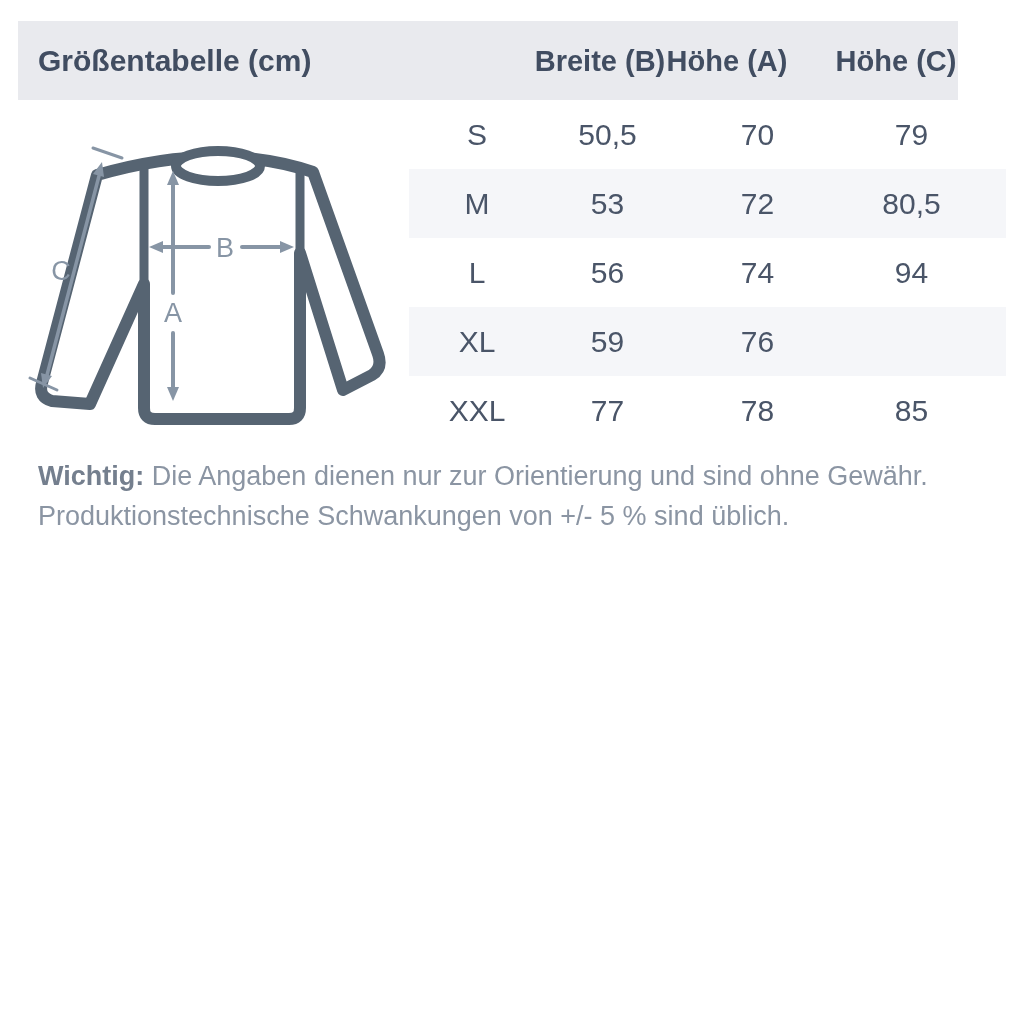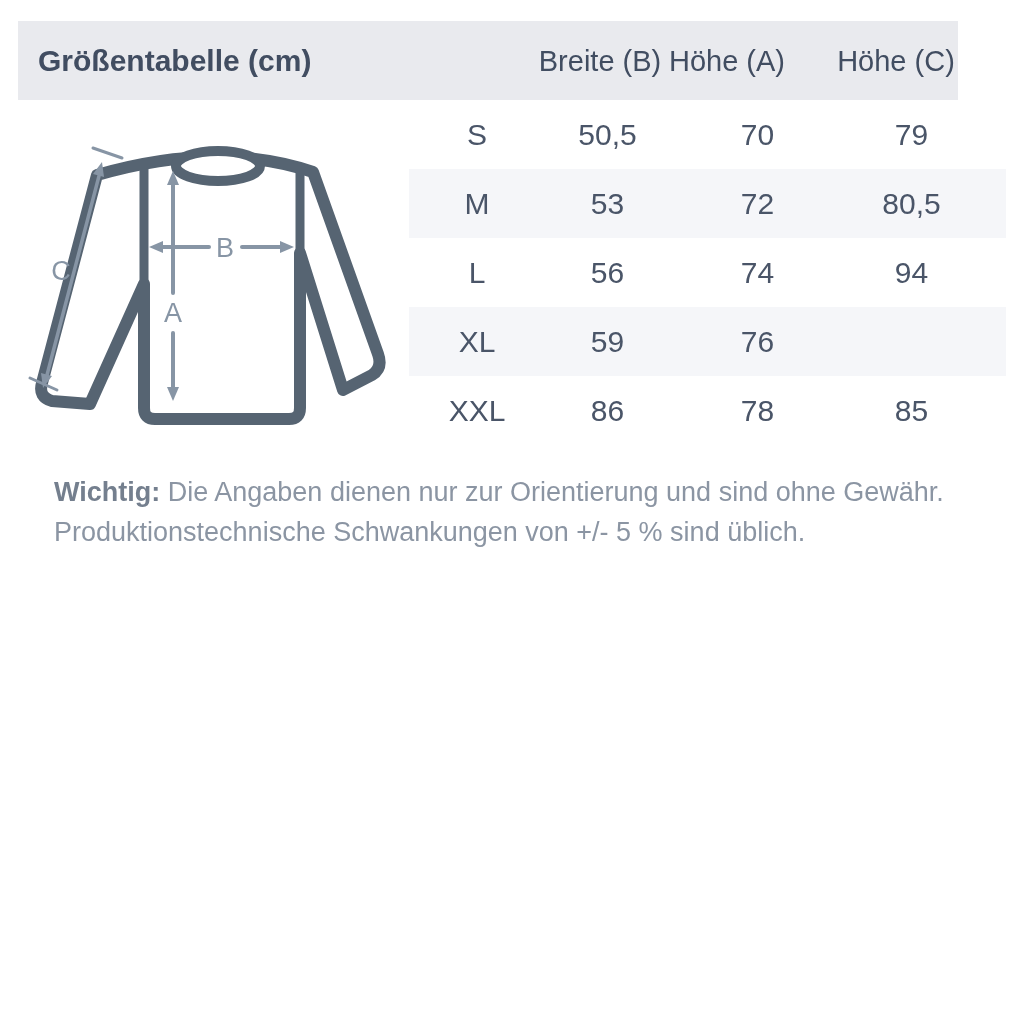--- a/index.html
+++ b/index.html
@@ -14,21 +14,21 @@
   .header-bar{
     position:absolute;left:18px;top:21px;width:940px;height:79px;
     background:#e9eaee;
   }
   .header-title{
     position:absolute;left:20px;top:50%;transform:translateY(-50%);
     font-size:30px;font-weight:bold;color:#414d61;white-space:nowrap;
   }
   .col-label{
     position:absolute;top:50%;transform:translate(-50%,-50%);
-    font-size:29px;font-weight:normal;color:#414d61;white-space:nowrap;
+    font-size:29px;font-weight:bold;color:#414d61;white-space:nowrap;
   }
   .col-label.c0{left:582px;}
   .col-label.c1{left:709px;}
   .col-label.c2{left:878px;}
   
   .size-table{
     position:absolute;left:409px;top:100px;width:597px;
   }
   .trow{
     display:grid;
@@ -42,21 +42,21 @@
   .cell.last{box-sizing:border-box;padding-right:28px;}
   
   .diagram{position:absolute;left:25px;top:140px;width:380px;height:300px;}
   .diagram text{
     font-family:"Liberation Sans", sans-serif;
     font-size:27px;fill:#8795a5;
   }
   
   .note{
     position:absolute;left:38px;top:456px;width:952px;
-    font-size:27px;line-height:40px;color:#8b95a3;margin:16px;
+    font-size:27px;line-height:40px;color:#8b95a3;margin:0;
   }
   .note strong{color:#747f8e;font-weight:bold;}
 </style>
 </head>
 <body>
 
 <div class="canvas">
 
   <div class="header-bar">
     <div class="header-title">Größentabelle (cm)</div>
@@ -125,21 +125,21 @@
     </div>
 
     <div class="trow striped">
       <div class="cell">XL</div>
       <div class="cell">59</div>
       <div class="cell">76</div>
     </div>
 
     <div class="trow">
       <div class="cell">XXL</div>
-      <div class="cell">86</div>
+      <div class="cell">77</div>
       <div class="cell">78</div>
       <div class="cell last">85</div>
     </div>
   </div>
 
   <p class="note">
     <strong>Wichtig:</strong>
     <span>Die Angaben dienen nur zur Orientierung und sind ohne Gewähr. Produktionstechnische Schwankungen von +/- 5 % sind üblich.</span>
   </p>
 

